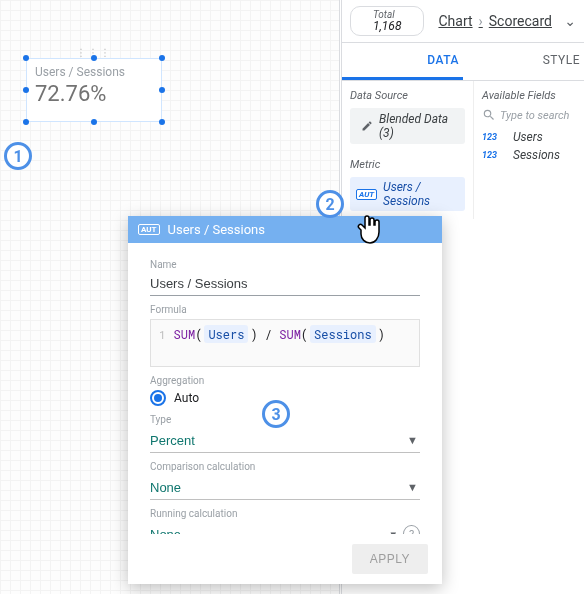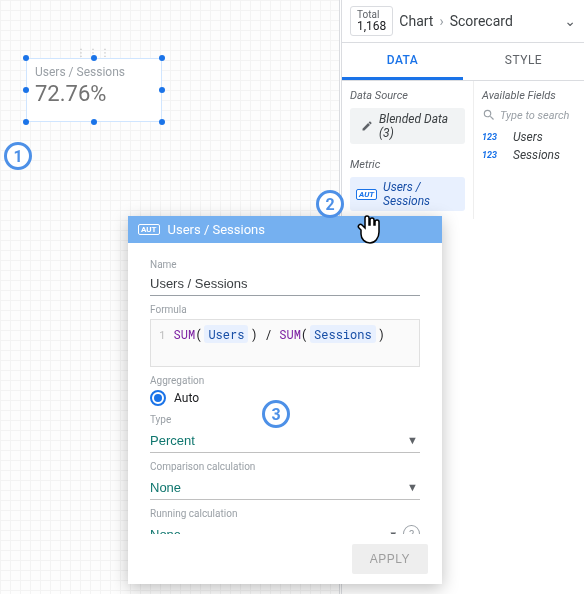--- a/index.html
+++ b/index.html
@@ -30,32 +30,33 @@
     border-left: 1px solid #dadce0;
   }
   
   .rp-header {
     display: flex; align-items: center;
     padding: 6px 8px;
     border-bottom: 1px solid #dadce0;
   }
   .total-box {
     border: 1px solid #dadce0;
-    border-radius: 3px;
-    padding: 2px 6px;
+    border-radius: 10px;
+    padding: 2px 22px;
     line-height: 1.1;
     font-size: 10px;
     color:#5f6368;
+    font-style:italic;
   }
   .total-box .num { font-size: 12px; color:#202124; }
-  .crumb { margin-left: 6px; font-size: 14px; color:#3c4043; display:flex; align-items:center; gap:6px; flex:1;}
+  .crumb { margin-left: 14px; font-size: 14px; color:#3c4043; display:flex; align-items:center; gap:6px; flex:1;text-decoration:underline;}
   .crumb .sep { color:#9aa0a6; }
   .chev { color:#5f6368; font-size:14px; }
   .rp-tabs { display:flex; border-bottom:1px solid #dadce0; }
-  .rp-tab { flex:1; text-align:center; font-size:12px; letter-spacing:0.5px; color:#5f6368; padding:10px 4px; cursor:pointer;}
+  .rp-tab { flex:1; text-align:right; font-size:12px; letter-spacing:0.5px; color:#5f6368; padding:10px 4px; cursor:pointer;}
   .rp-tab.active { color:#1a73e8; border-bottom:3px solid #1a73e8; font-weight:500;}
   .rp-body { display:flex; flex:1;font-style:italic; }
   .rp-left { width:132px; border-right:1px solid #eee; padding:8px 8px; }
   .rp-label { font-size:11px; color:#5f6368; margin-bottom:6px; }
   .ds-chip {
     display:flex; align-items:center; gap:6px;
     background:#f1f3f4; border-radius:3px;
     padding:4px 11px; font-size:12px; color:#3c4043;
     margin-bottom:14px;
   }

